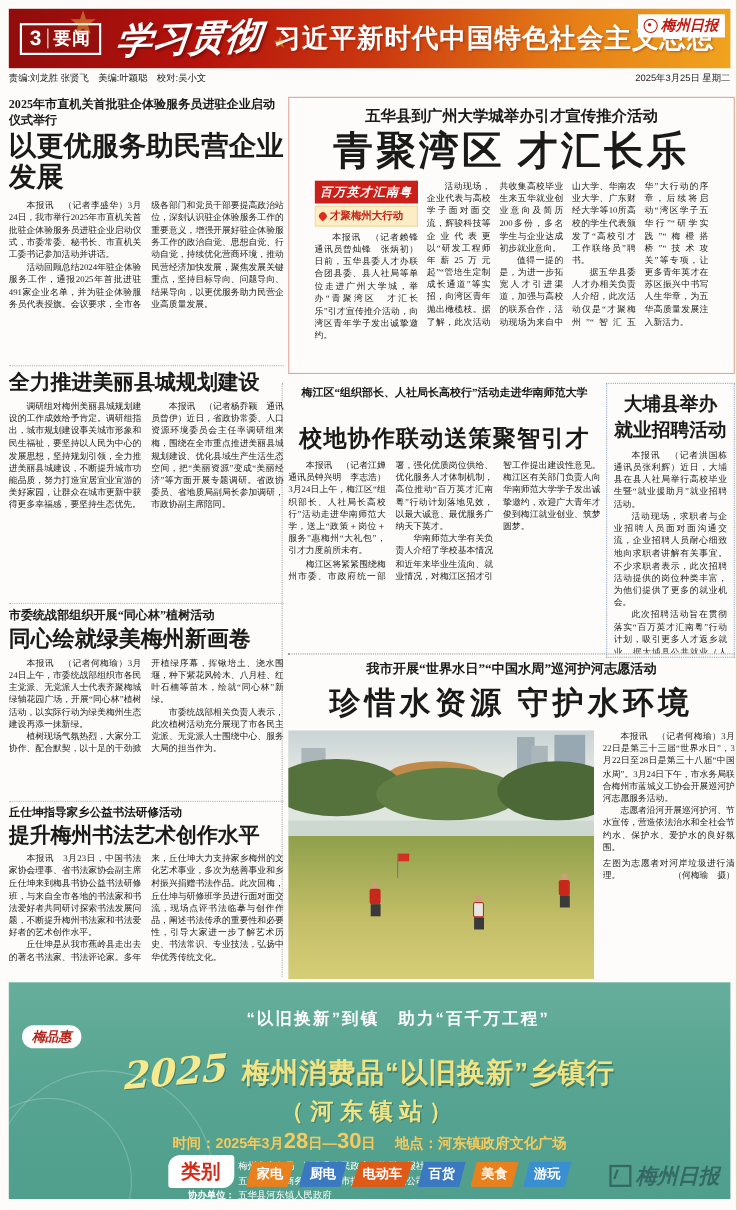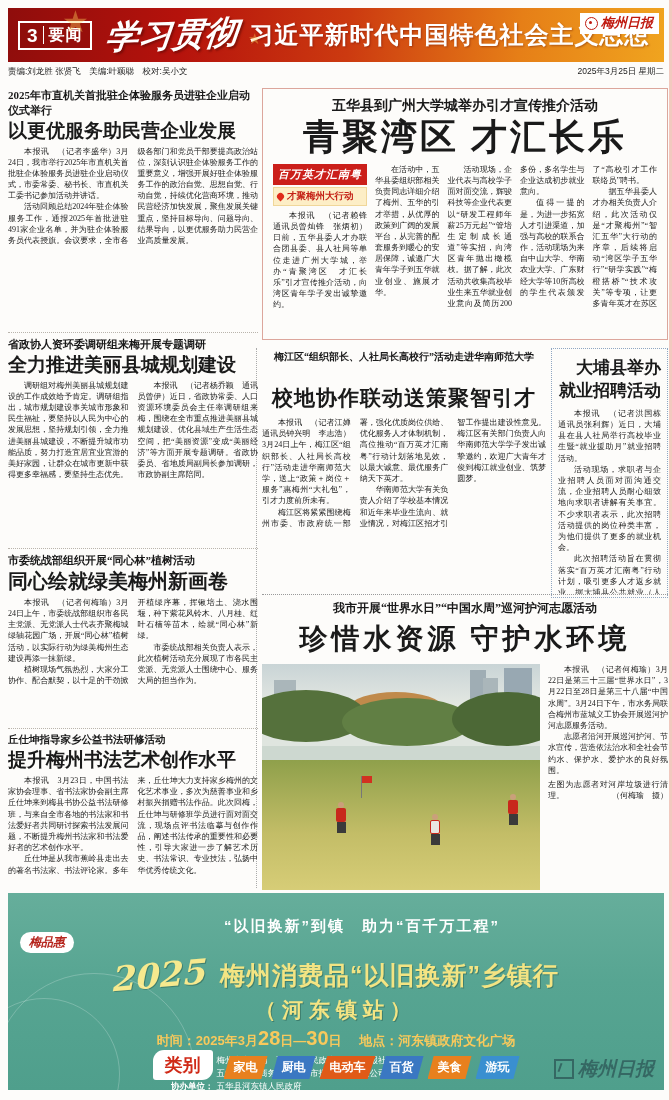--- a/index.html
+++ b/index.html
@@ -36,42 +36,42 @@
   .hl{margin:1px 0 4px 0;font-weight:bold;text-align:left;line-height:1.15;}
   .body{font-size:8px;line-height:1.4;text-align:justify;overflow:hidden;}
   .body p{margin:0;text-indent:2em;}
   .cols2{column-count:2;column-gap:9px;}
   .cols3{column-count:3;column-gap:9px;}
   .cols4{column-count:4;column-gap:8px;}
   .divider-top{border-top:1px dotted #b9b4ac;padding-top:4px;}
   .vdot{position:absolute;left:256px;top:348px;height:540px;border-left:1px dotted #aaa;}
   
   .mainbox{position:absolute;left:262px;top:88px;width:406px;height:252px;border:1px solid #dca69c;
-    box-sizing:border-box;padding:6px 10px;overflow:hidden;}
+    box-sizing:border-box;padding:6px 23px;overflow:hidden;}
   .mainbox .kicker-c{font-size:14px;margin-top:2px;}
   .main-hl{font-size:36px;font-weight:bold;text-align:center;letter-spacing:3px;margin:4px 0 7px 0;line-height:1.05;white-space:nowrap;}
   .main-content{display:flex;gap:8px;height:152px;overflow:hidden;}
   .badge-col{width:94px;flex:none;}
   .badge-red{background:#cb1f1a;color:#fff;font-weight:bold;font-style:italic;font-size:11px;
     text-align:center;padding:3px 2px;letter-spacing:1px;font-family:"Liberation Sans",sans-serif;}
   .badge-sub{background:#fdeec6;border:1px solid #f0d79a;margin-top:2px;margin-bottom:4px;
     display:flex;align-items:center;gap:3px;padding:2px 3px;}
   .badge-sub .pin{width:7px;height:7px;background:#e02a1a;border-radius:50% 50% 50% 0;
     transform:rotate(-45deg);flex:none;display:inline-block;}
   .badge-sub .t{color:#c42015;font-weight:bold;font-size:9.5px;white-space:nowrap;}
   .main-body{flex:1;}
   
   .mjbox{position:absolute;left:262px;top:350px;width:284px;height:238px;overflow:hidden;}
   .mjbox .kicker-c{font-size:10px;}
   .mj-hl{font-size:21px;font-weight:bold;text-align:center;letter-spacing:1px;margin:20px 0 5px 0;white-space:nowrap;}
   .mjbox .body{height:178px;}
   
   .dabox{position:absolute;left:551px;top:348px;width:117px;height:250px;border:1px dotted #8fa6c2;
     box-sizing:border-box;padding:6px 6px;overflow:hidden;}
-  .da-hl{font-size:17px;font-weight:bold;text-align:right;line-height:1.35;margin:2px 0 5px 0;}
+  .da-hl{font-size:17px;font-weight:bold;text-align:center;line-height:1.35;margin:2px 0 5px 0;}
   
   .water{position:absolute;left:262px;top:594px;width:406px;height:296px;border-top:1px dotted #9a9a9a;
     padding-top:5px;box-sizing:border-box;overflow:hidden;}
   .water .kicker-c{font-size:12px;}
   .water-hl{font-size:28px;font-weight:bold;text-align:center;letter-spacing:4px;margin:3px 0 6px 0;white-space:nowrap;}
   .water-flex{display:flex;gap:8px;}
   .wcol{flex:1;overflow:hidden;height:232px;}
   .caption{margin-top:3px;}
   .credit{float:right;}
   
@@ -157,29 +157,28 @@
 
   <div class="edline">
     <span>责编:刘龙胜 张贤飞　美编:叶颖聪　校对:吴小文</span>
     <span>2025年3月25日 星期二</span>
   </div>
 
   <span class="vdot"></span>
 
   <div class="art" style="left:8px;top:88px;width:250px;height:242px;">
     <div class="kicker">2025年市直机关首批驻企体验服务员进驻企业启动仪式举行</div>
-    <h2 class="hl" style="font-size:19px;">以更优服务助民营企业发展</h2>
+    <h2 class="hl" style="font-size:25px;">以更优服务助民营企业发展</h2>
     <div class="body cols2" style="height:160px;">
         <p>本报讯　（记者李盛华）3月24日，我市举行2025年市直机关首批驻企体验服务员进驻企业启动仪式，市委常委、秘书长、市直机关工委书记参加活动并讲话。</p>
         <p>活动回顾总结2024年驻企体验服务工作，通报2025年首批进驻491家企业名单，并为驻企体验服务员代表授旗。会议要求，全市各级各部门和党员干部要提高政治站位，深刻认识驻企体验服务工作的重要意义，增强开展好驻企体验服务工作的政治自觉、思想自觉、行动自觉，持续优化营商环境，推动民营经济加快发展，聚焦发展关键重点，坚持目标导向、问题导向、结果导向，以更优服务助力民营企业高质量发展。</p>
       </div>
   </div>
 
   <div class="art divider-top" style="left:8px;top:332px;width:250px;height:212px;">
-    <div class="kicker">省政协人资环委调研组来梅开展专题调研</div>
     <h2 class="hl" style="font-size:19px;">全力推进美丽县城规划建设</h2>
     <div class="body cols2" style="height:152px;">
         <p>调研组对梅州美丽县城规划建设的工作成效给予肯定。调研组指出，城市规划建设事关城市形象和民生福祉，要坚持以人民为中心的发展思想，坚持规划引领，全力推进美丽县城建设，不断提升城市功能品质，努力打造宜居宜业宜游的美好家园，让群众在城市更新中获得更多幸福感，要坚持生态优先。</p>
         <p>本报讯　（记者杨乔颖　通讯员曾伊）近日，省政协常委、人口资源环境委员会主任率调研组来梅，围绕在全市重点推进美丽县城规划建设、优化县域生产生活生态空间，把“美丽资源”变成“美丽经济”等方面开展专题调研。省政协委员、省地质局副局长参加调研，市政协副主席陪同。</p>
       </div>
   </div>
 
   <div class="art divider-top" style="left:8px;top:548px;width:250px;height:178px;">
     <div class="kicker">市委统战部组织开展“同心林”植树活动</div>
     <h2 class="hl" style="font-size:20px;">同心绘就绿美梅州新画卷</h2>
@@ -207,21 +206,20 @@
         <div class="badge-red">百万英才汇南粤</div>
         <div class="badge-sub">
           <span class="pin"></span>
           <span class="t">才聚梅州大行动</span>
         </div>
         <div class="body" style="height:118px;">
             <p>本报讯　（记者赖锋　通讯员曾灿锋　张炳初）日前，五华县委人才办联合团县委、县人社局等单位走进广州大学城，举办“青聚湾区　才汇长乐”引才宣传推介活动，向湾区青年学子发出诚挚邀约。</p>
           </div>
       </div>
       <div class="body cols4 main-body">
-          <p>在活动中，五华县委组织部相关负责同志详细介绍了梅州、五华的引才举措，从优厚的政策到广阔的发展平台，从完善的配套服务到暖心的安居保障，诚邀广大青年学子到五华就业创业、施展才华。</p>
           <p>活动现场，企业代表与高校学子面对面交流，辉骏科技等企业代表更以“研发工程师年薪25万元起”“管培生定制成长通道”等实招，向湾区青年抛出橄榄枝。据了解，此次活动共收集高校毕业生来五华就业创业意向及简历200多份，多名学生与企业达成初步就业意向。</p>
           <p>值得一提的是，为进一步拓宽人才引进渠道，加强与高校的联系合作，活动现场为来自中山大学、华南农业大学、广东财经大学等10所高校的学生代表颁发了“高校引才工作联络员”聘书。</p>
           <p>据五华县委人才办相关负责人介绍，此次活动仅是“才聚梅州”“智汇五华”大行动的序章，后续将启动“湾区学子五华行”“研学实践”“梅橙搭桥”“技术攻关”等专项，让更多青年英才在苏区振兴中书写人生华章，为五华高质量发展注入新活力。</p>
         </div>
     </div>
   </div>
 
   <div class="mjbox">
     <div class="kicker-c">梅江区“组织部长、人社局长高校行”活动走进华南师范大学</div>
     <h2 class="mj-hl">校地协作联动送策聚智引才</h2>

